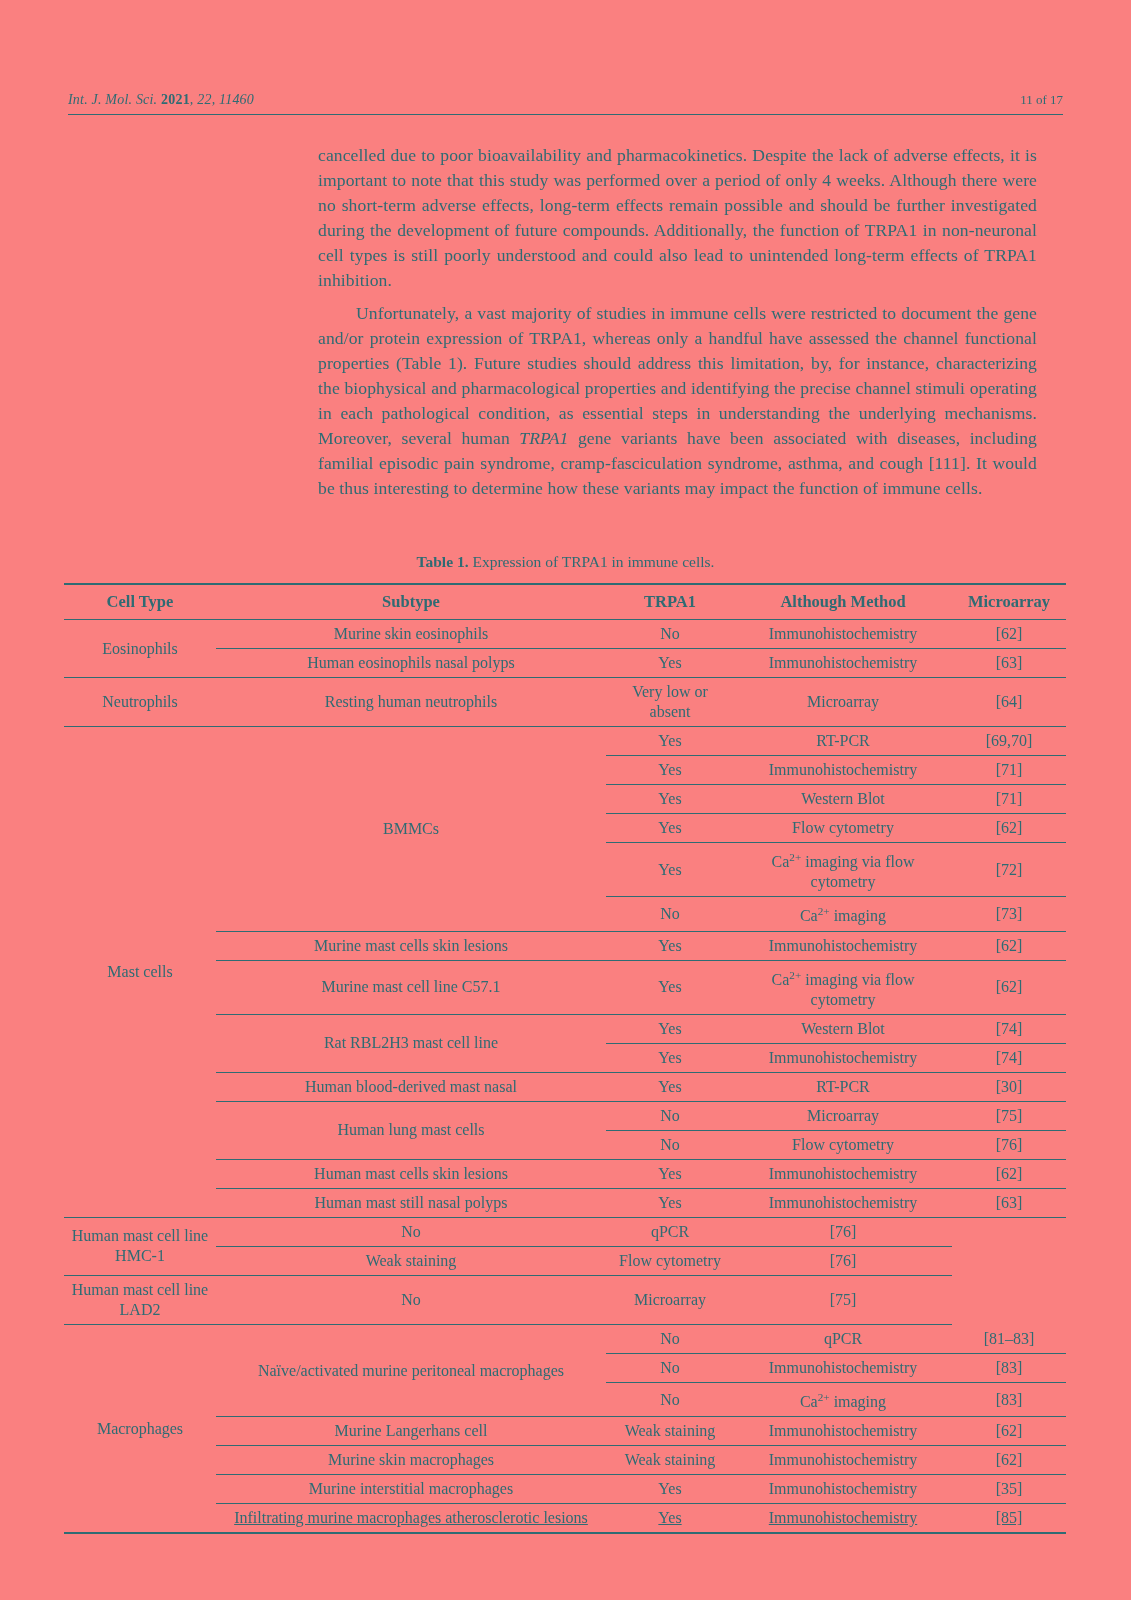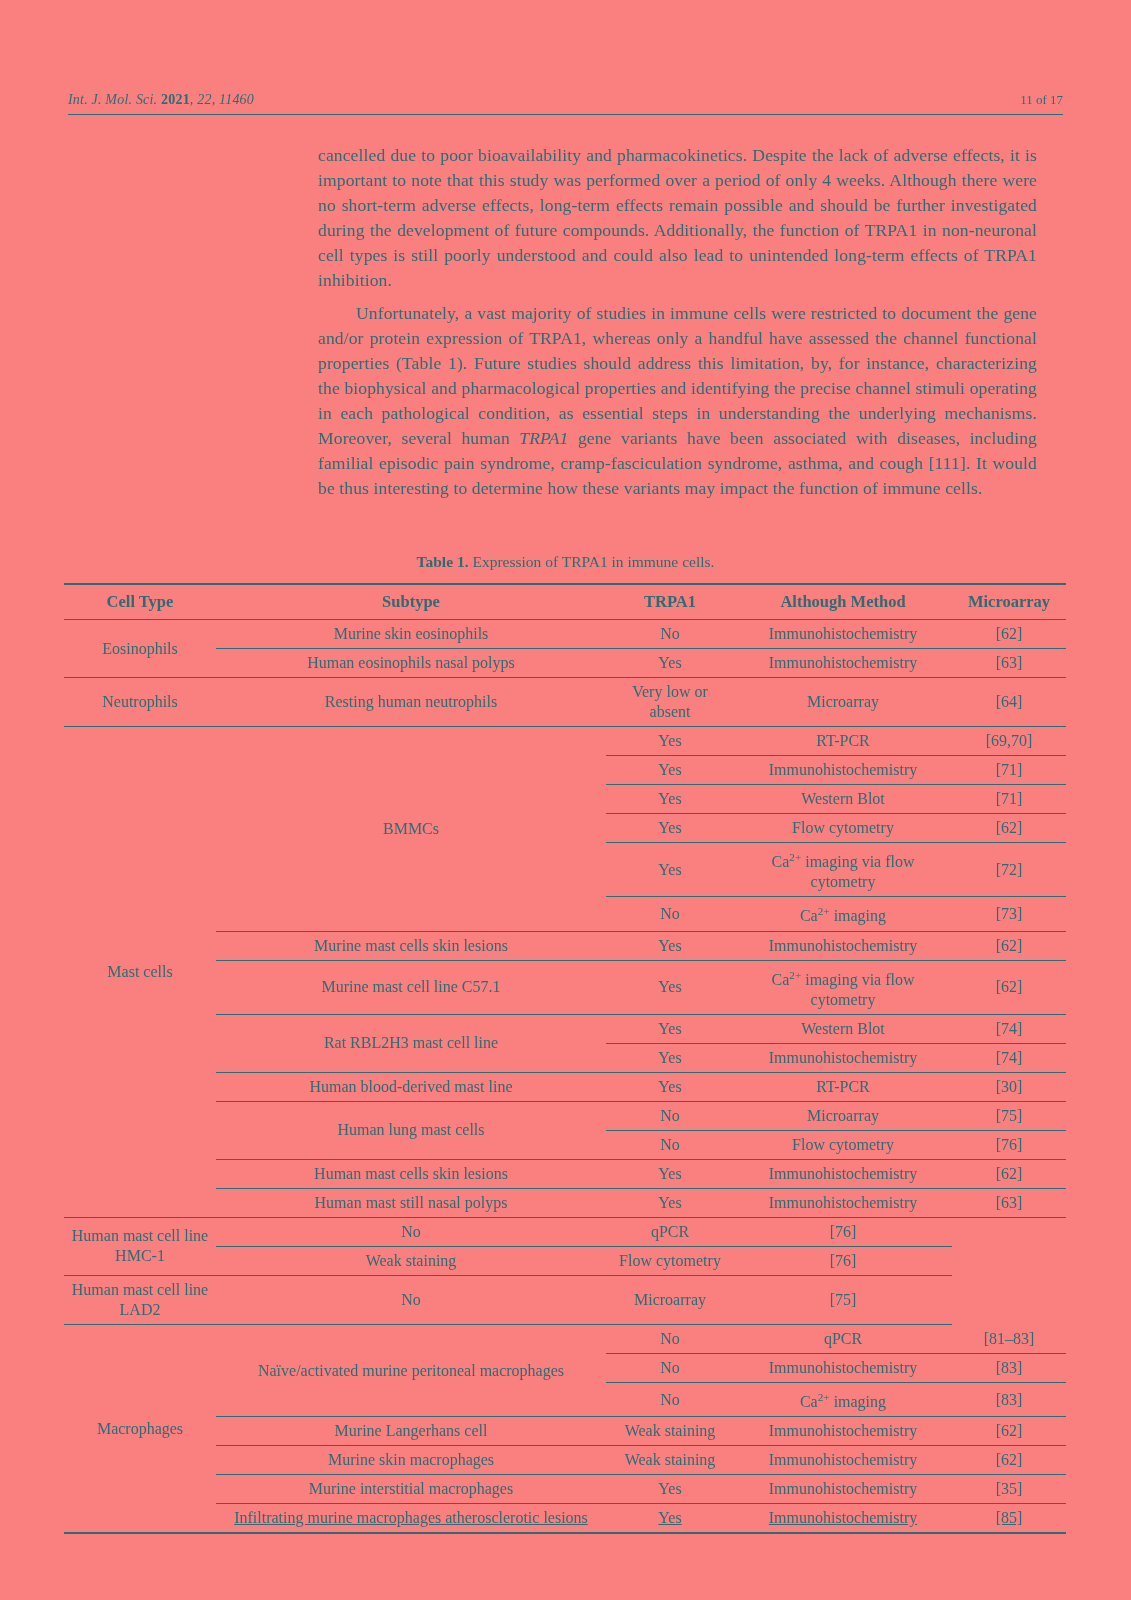--- a/index.html
+++ b/index.html
@@ -225,21 +225,21 @@
           <td>Yes</td>
           <td>Western Blot</td>
           <td>[74]</td>
         </tr>
         <tr>
           <td>Yes</td>
           <td>Immunohistochemistry</td>
           <td>[74]</td>
         </tr>
         <tr>
-          <td rowspan="1">Human blood-derived mast line</td>
+          <td rowspan="1">Human blood-derived mast nasal</td>
           <td>Yes</td>
           <td>RT-PCR</td>
           <td>[30]</td>
         </tr>
         <tr>
           <td rowspan="2">Human lung mast cells</td>
           <td>No</td>
           <td>Microarray</td>
           <td>[75]</td>
         </tr>

